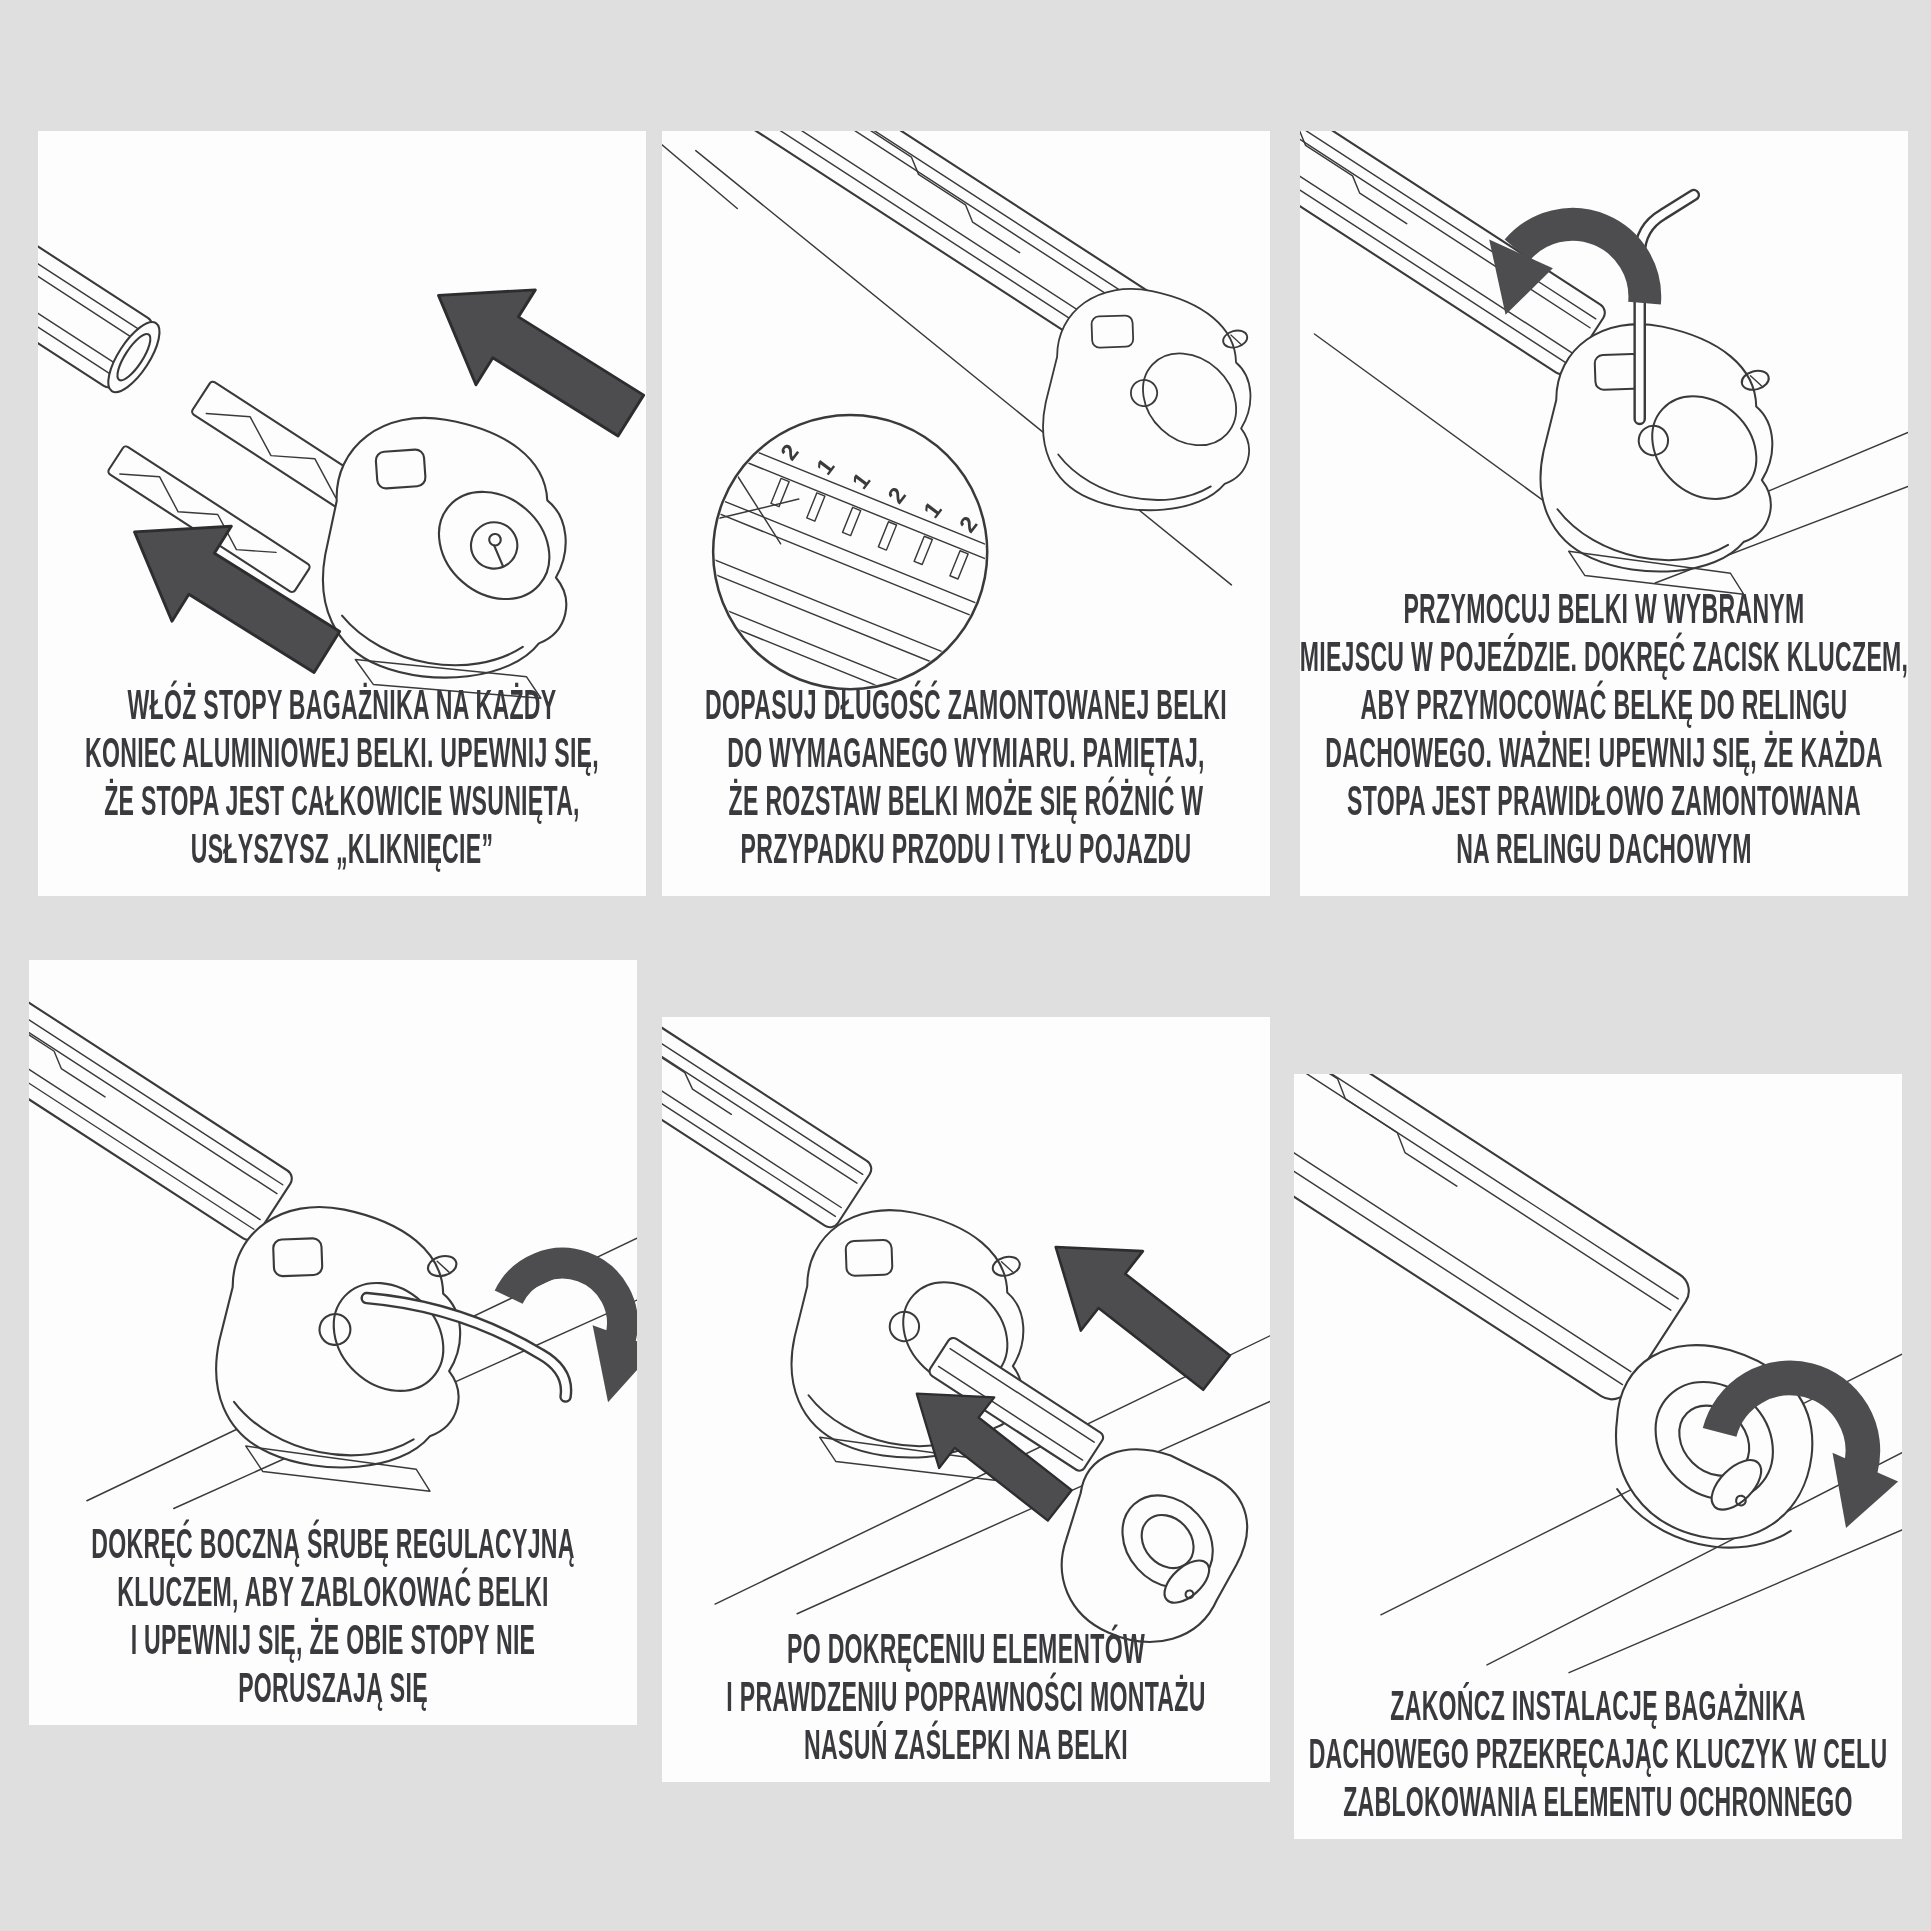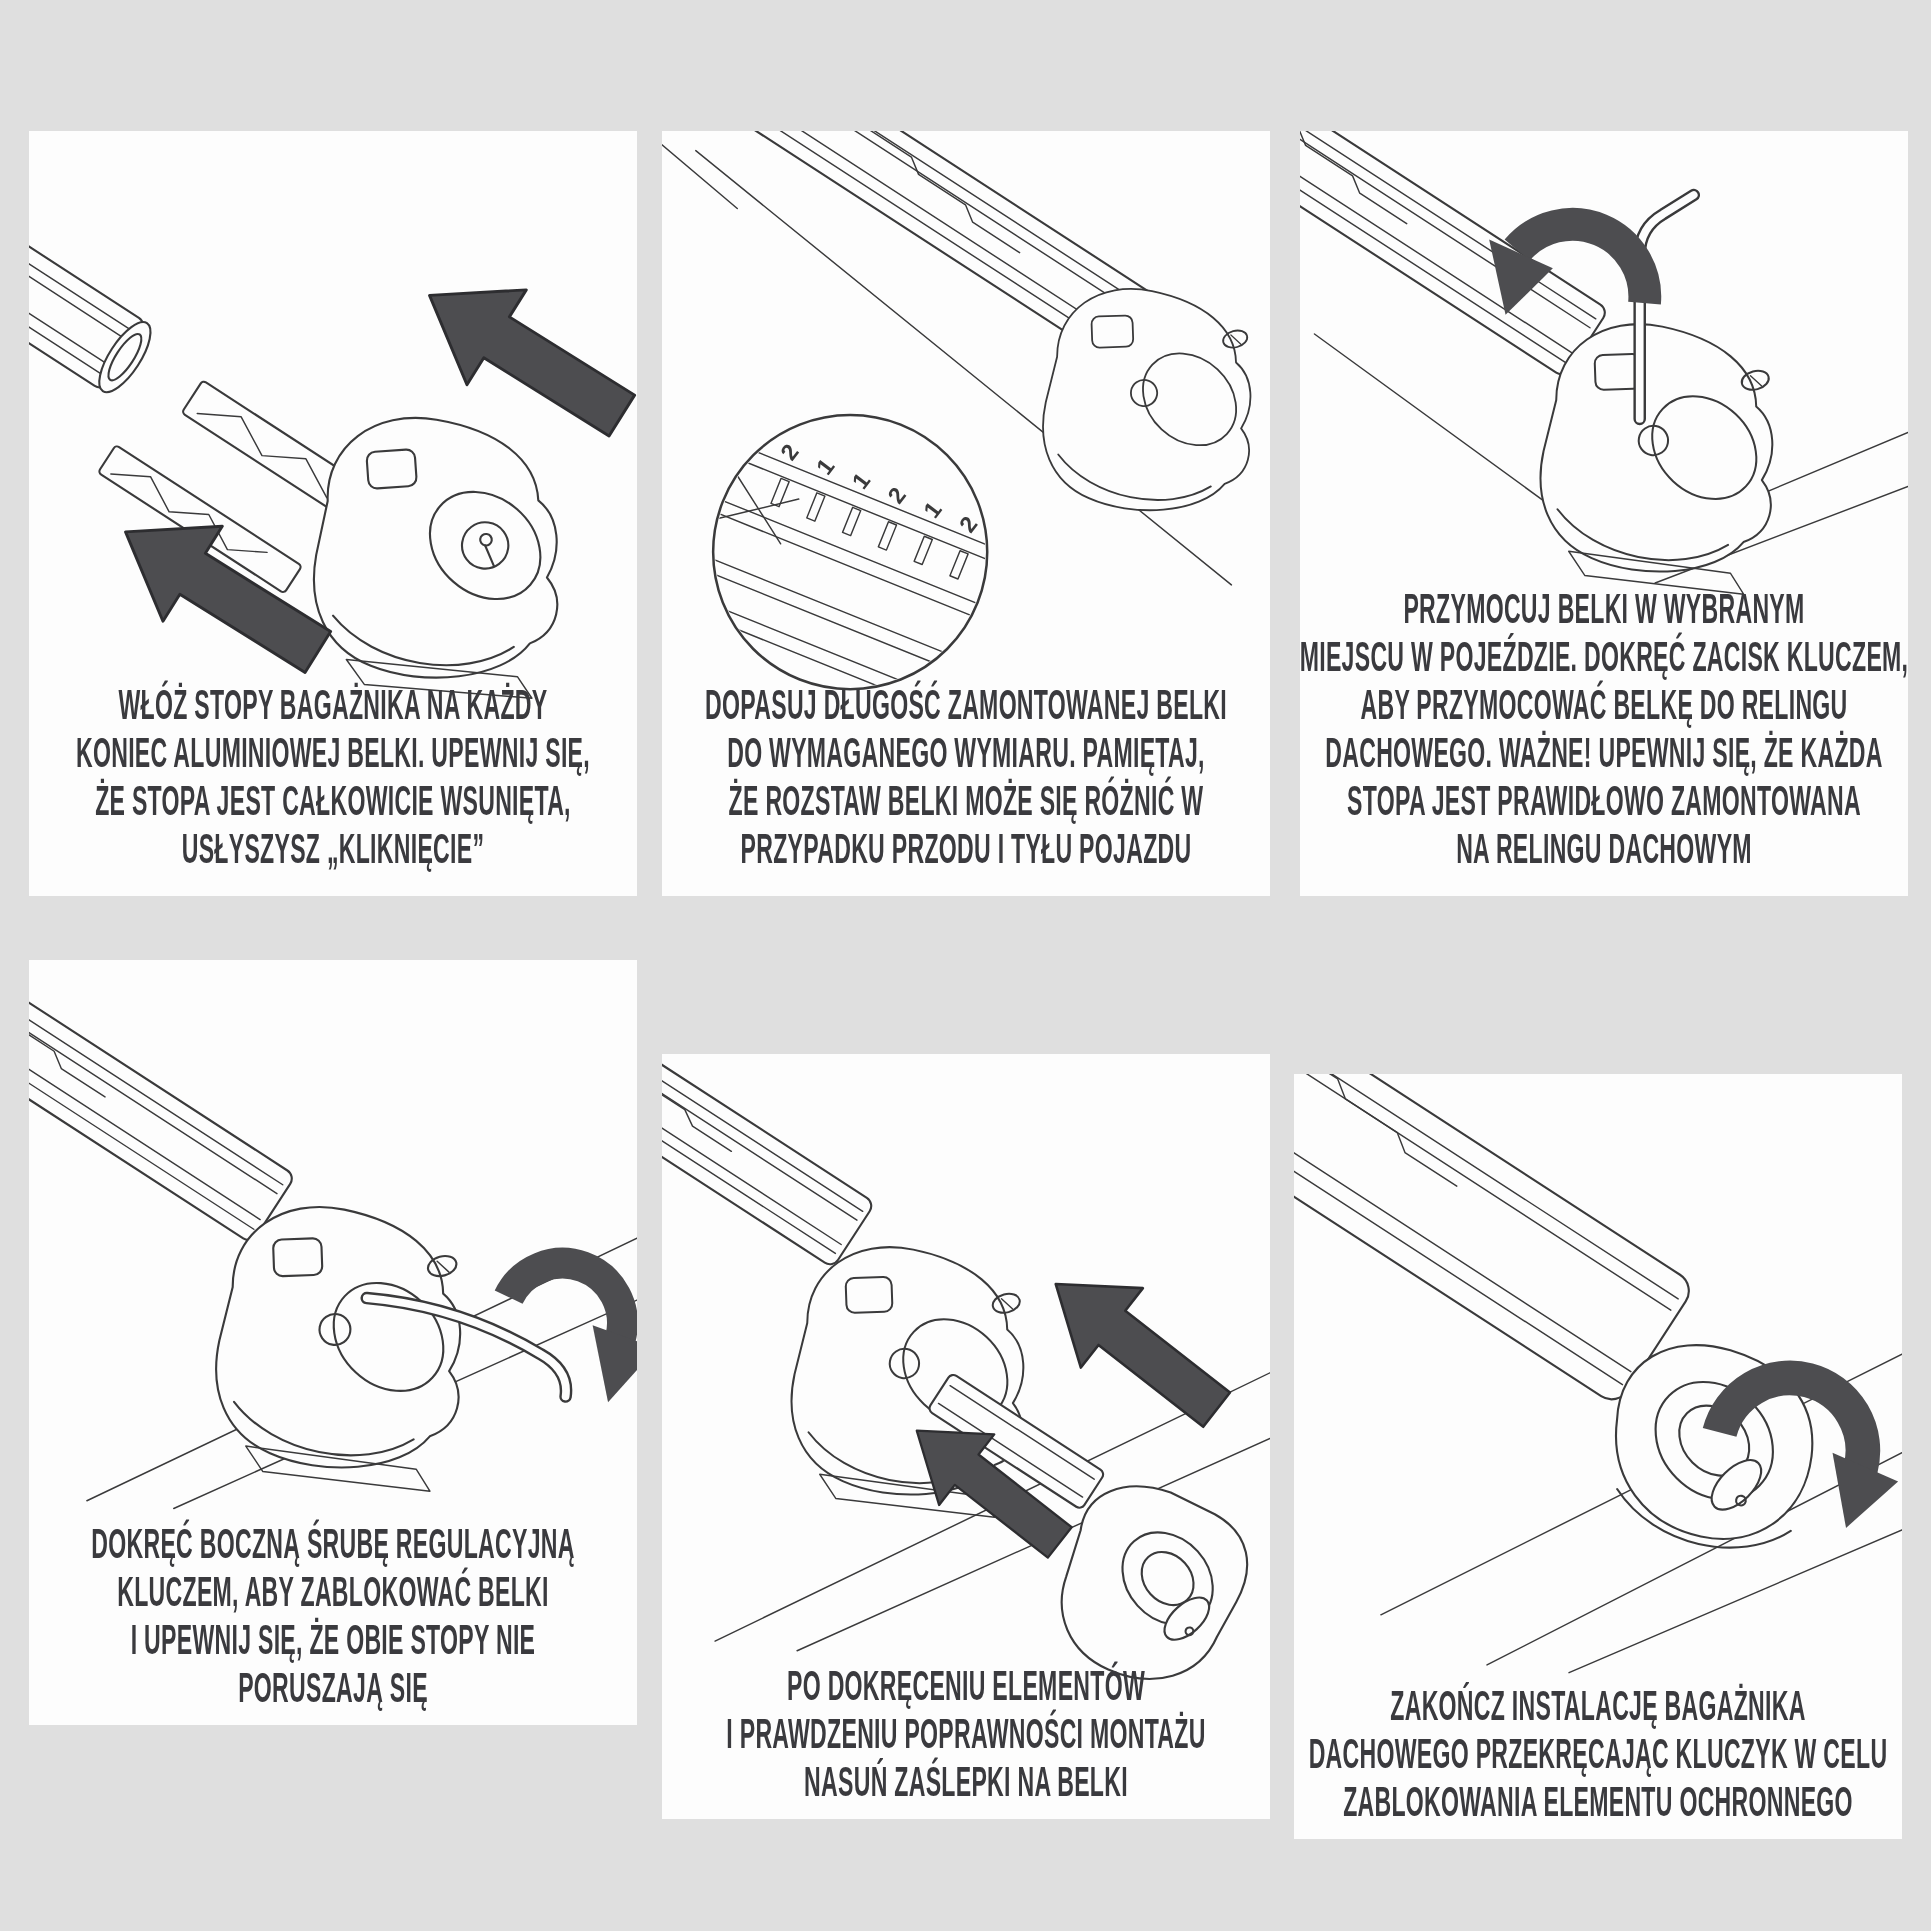--- a/index.html
+++ b/index.html
@@ -7,25 +7,25 @@
     width:1931px;height:1931px;
     background:#dfdfdf;
     font-family:"Liberation Sans", sans-serif;
     position:relative;overflow:hidden;
   }
   .sheet{position:absolute;inset:0;}
   .panel{
     position:absolute;width:608px;height:765px;
     background:#fdfdfd;
   }
-  .p1{left:29px;top:131px}
+  .p1{left:38px;top:131px}
   .p2{left:662px;top:131px}
   .p3{left:1300px;top:131px}
   .p4{left:29px;top:960px}
-  .p5{left:662px;top:1054px}
+  .p5{left:662px;top:1017px}
   .p6{left:1294px;top:1074px}
   .art{position:absolute;inset:0;width:100%;height:100%;display:block}
   .art path,.art rect,.art circle,.art ellipse,.art line,.art polyline{
     fill:none;stroke:#3a3a3b;stroke-width:2.2;
     stroke-linejoin:round;stroke-linecap:round;
   }
   .art .fillw{fill:#fdfdfd;}
   .art .thin{stroke-width:1.5;}
   .art .arrow{fill:#4d4d50;stroke:#2d2d30;stroke-width:3;}
   .art .band{stroke:#4d4d50;fill:none;stroke-linecap:butt;}

